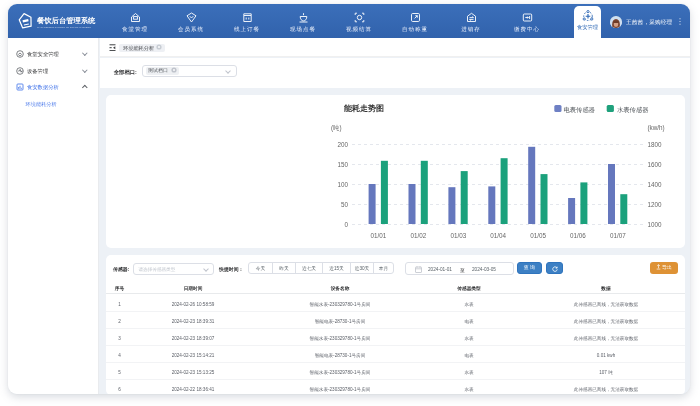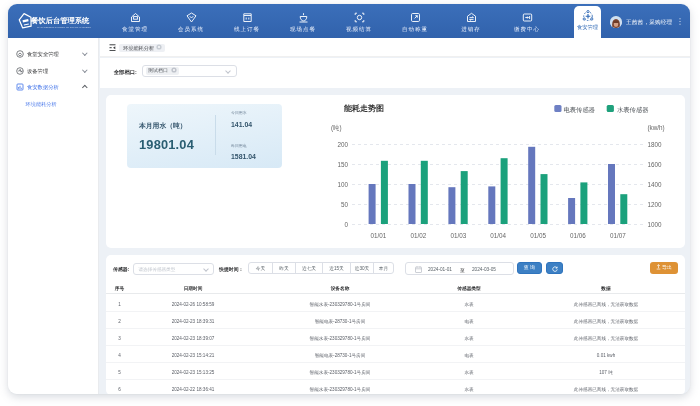--- a/index.html
+++ b/index.html
@@ -3,21 +3,21 @@
 <meta charset="utf-8">
 <style>
   html,body{margin:0;padding:0;width:700px;height:406px;background:#fff;overflow:hidden;
     font-family:"Liberation Sans",sans-serif;-webkit-font-smoothing:antialiased;}
   *{box-sizing:border-box;}
   .app{position:absolute;left:8px;top:4px;width:682px;height:390px;border-radius:9px;
     overflow:hidden;background:#edf1f6;box-shadow:0 3px 9px rgba(100,110,130,.25),0 0 2px rgba(0,0,0,.05);}
   .abs{position:absolute;}
   
   .hd{position:absolute;left:0;top:0;width:100%;height:34px;background:linear-gradient(180deg,#3b6fba,#3162ac);}
-  .hd .title{position:absolute;left:23px;top:12px;color:#fff;font-size:7.3px;font-weight:bold;letter-spacing:0;white-space:nowrap;}
+  .hd .title{position:absolute;left:29px;top:12px;color:#fff;font-size:7.3px;font-weight:bold;letter-spacing:0;white-space:nowrap;}
   .hd .sub{position:absolute;left:29px;top:22px;color:rgba(255,255,255,.7);font-size:6px;transform:scale(.37);transform-origin:0 0;white-space:nowrap;letter-spacing:.4px;}
   .nav-it{position:absolute;top:8px;width:46px;text-align:center;color:#fff;}
   .nav-it svg{display:block;margin:0 auto;}
   .nav-it .lb{display:block;margin-top:2.5px;font-size:5.5px;letter-spacing:1px;line-height:6px;color:#edf2fc;white-space:nowrap;}
   .tab-act{position:absolute;left:566px;top:2px;width:27px;height:32px;background:#fff;border-radius:5px 5px 0 0;text-align:center;color:#2b66b4;}
   .tab-act svg{display:block;margin:4px auto 0;}
   .tab-act .lb{display:block;margin-top:1.5px;font-size:5.3px;color:#2b66b4;white-space:nowrap;}
   .avatar{position:absolute;left:602px;top:12px;width:11.5px;height:11.5px;border-radius:50%;overflow:hidden;
      background:#cfe0ee;}
   .uname{position:absolute;left:618px;top:14.5px;color:#fff;font-size:5.6px;letter-spacing:.2px;white-space:nowrap;}
@@ -216,29 +216,20 @@
           <svg width="6" height="6" viewBox="0 0 6 6" style="vertical-align:-0.7px">
                 <circle cx="3" cy="3" r="2.6" fill="#c0c4cc"></circle>
                 <path d="M2 2 L4 4 M4 2 L2 4" stroke="#fff" stroke-width="0.7"></path>
               </svg>
         </span>
         <span class="chev" style="position:absolute;right:6px;top:3.2px"></span>
       </div>
     </div>
 
     <div class="card-main">
-      <div class="stat stat1">
-        <div class="t teal" style="color:#33546b">本月用水（吨）</div>
-        <div class="n teal">19801.04</div>
-        <div class="dv"></div>
-        <div class="l1">今日用水</div>
-            <div class="v1" style="color:#33546b">141.04</div>
-        <div class="l2">昨日用电</div>
-            <div class="v2" style="color:#33546b">1581.04</div>
-      </div>
 
       <svg class="abs" style="left:202px;top:1px" width="378" height="150" viewBox="0 0 378 150">
         <text x="36" y="15" font-size="8" font-weight="bold" fill="#333">能耗走势图</text>
         <rect x="246.3" y="9" width="7.2" height="7" rx="1.5" fill="#6e80c4"></rect>
         <text x="255.5" y="15.8" font-size="6.3" fill="#4e5358">电表传感器</text>
         <rect x="298.7" y="9" width="7.2" height="7" rx="1.5" fill="#1fa17c"></rect>
         <text x="309" y="15.8" font-size="6.3" fill="#4e5358">水表传感器</text>
         <text x="23" y="33.8" font-size="6.3" fill="#666">(吨)</text>
         <text x="339.5" y="34" font-size="6.3" fill="#666">(kw/h)</text>
         <g font-size="6.3" fill="#666" text-anchor="end">

